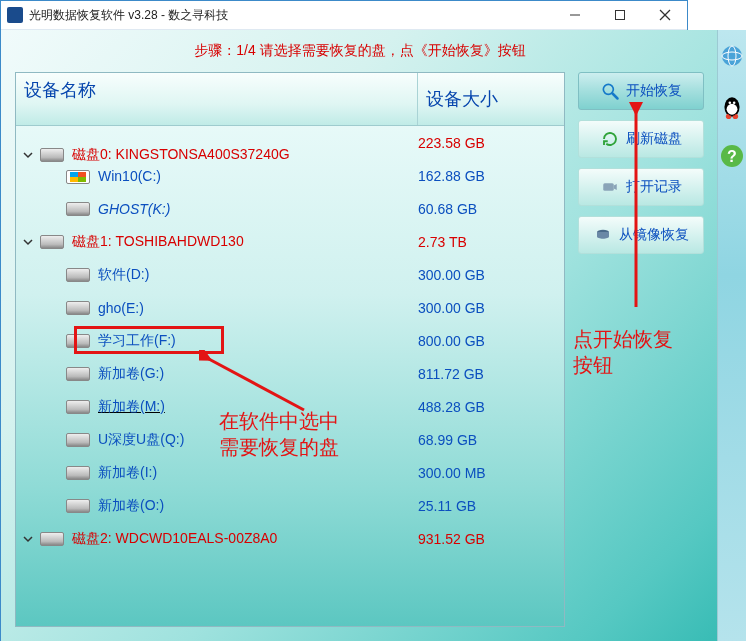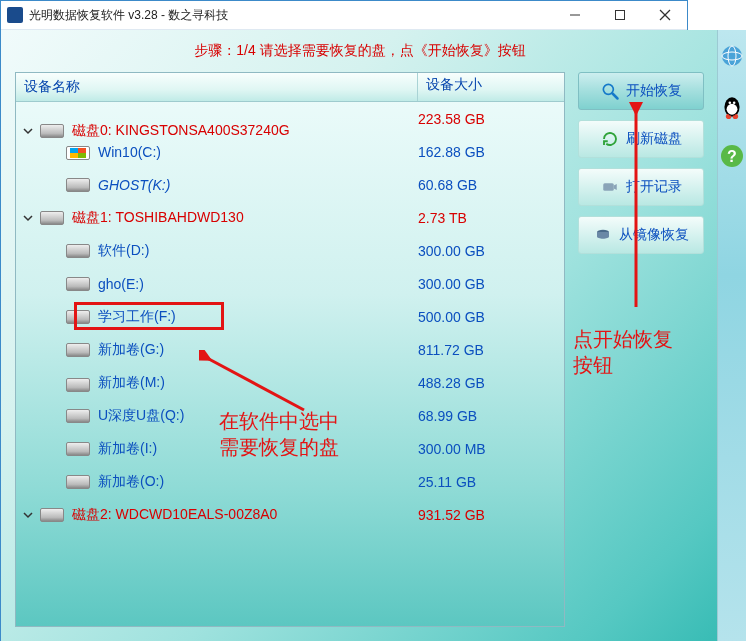--- a/index.html
+++ b/index.html
@@ -11,23 +11,23 @@
 
   .client{position:relative;height:612px;display:flex;box-sizing:border-box}
 
   .main{position:relative;flex:1;padding:10px 12px 10px 14px;
         background:linear-gradient(135deg,#f1fbfb 0%,#d5f2ef 30%,#9fe2de 60%,#55c8c2 90%,#38bcb5 100%);
         box-sizing:border-box}
   .step{height:30px;text-align:center;color:#d80000;font-size:14px;padding-top:2px}
 
   .body{display:flex;height:555px}
   .listwrap{width:550px;border:1px solid #8fb9c2;background:linear-gradient(180deg,#eefcfb 0%,#d0f1ef 40%,#8fdbd6 75%,#5cc7c1 100%);box-sizing:border-box;display:flex;flex-direction:column}
-  .hdr{display:flex;background:linear-gradient(180deg,#f8fefd 0%,#dff6f3 60%,#c0ebe7 100%);border-bottom:1px solid #9ecbce;font-size:14px;color:#0645ad}
+  .hdr{display:flex;background:linear-gradient(180deg,#f8fefd 0%,#dff6f3 60%,#c0ebe7 100%);border-bottom:1px solid #9ecbce;font-size:18px;color:#0645ad}
   .hdr .h1{width:385px;padding:5px 8px;border-right:1px solid #a9d3d5}
-  .hdr .h2{flex:1;padding:3px 8px}
+  .hdr .h2{flex:1;padding:14px 8px}
   .rows{flex:1;overflow:hidden}
   .row{display:flex;align-items:center;height:33px;font-size:14px}
   .indent0{padding-left:6px}
   .indent1{padding-left:32px}
   .exp{width:12px;height:12px;margin-right:6px;display:inline-flex;align-items:center;justify-content:center;color:#3a3a3a;font-size:10px}
   .exp svg{width:10px;height:10px}
   .dicon{width:24px;height:14px;margin-right:8px;display:inline-block;background:linear-gradient(180deg,#eee 0%,#bbb 70%,#888 100%);border:1px solid #888;border-radius:2px;box-sizing:border-box;position:relative}
   .dicon.win{background:#fff}
   .dicon.win::before{content:"";position:absolute;left:3px;top:1px;width:16px;height:10px;
      background:conic-gradient(from 0deg,#f25022 0 25%,#7fba00 0 50%,#ffb900 0 75%,#00a4ef 0 100%);}
@@ -145,33 +145,33 @@
                   <span class="name blue">gho(E:)</span>
                 </span>
                 <span class="size">300.00 GB</span>
               </div>
               <div class="row">
                 <span class="indent1" style="display: inline-flex; align-items: center;">
                   <span style="display: inline-block; width: 18px;"></span>
                   <span class="dicon"></span>
                   <span class="name blue">学习工作(F:)</span>
                 </span>
-                <span class="size">500.00 GB</span>
+                <span class="size">800.00 GB</span>
                 <span class="selbox"></span>
               </div>
               <div class="row">
                 <span class="indent1" style="display: inline-flex; align-items: center;">
                   <span style="display: inline-block; width: 18px;"></span>
                   <span class="dicon"></span>
                   <span class="name blue">新加卷(G:)</span>
                 </span>
                 <span class="size">811.72 GB</span>
               </div>
               <div class="row">
-                <span class="indent1" style="display: inline-flex; align-items: flex-end;">
+                <span class="indent1" style="display: inline-flex; align-items: center; text-decoration: underline;">
                   <span style="display: inline-block; width: 18px;"></span>
                   <span class="dicon"></span>
                   <span class="name blue">新加卷(M:)</span>
                 </span>
                 <span class="size">488.28 GB</span>
               </div>
               <div class="row">
                 <span class="indent1" style="display: inline-flex; align-items: center;">
                   <span style="display: inline-block; width: 18px;"></span>
                   <span class="dicon"></span>

